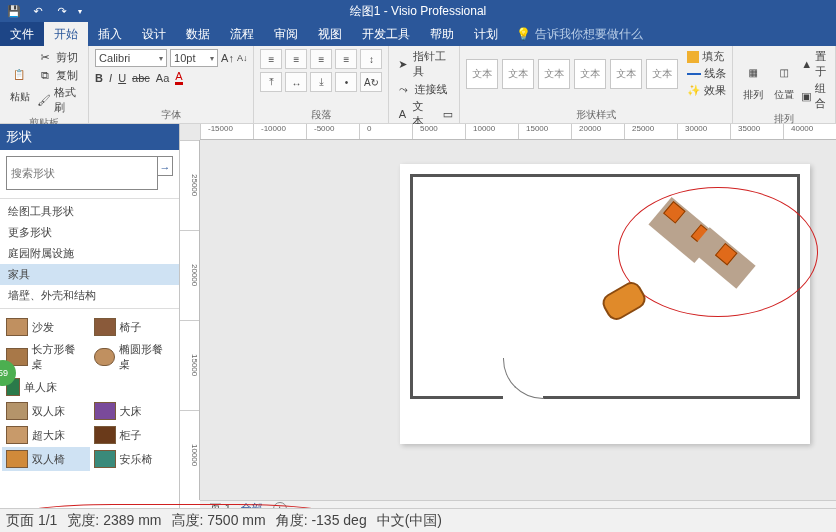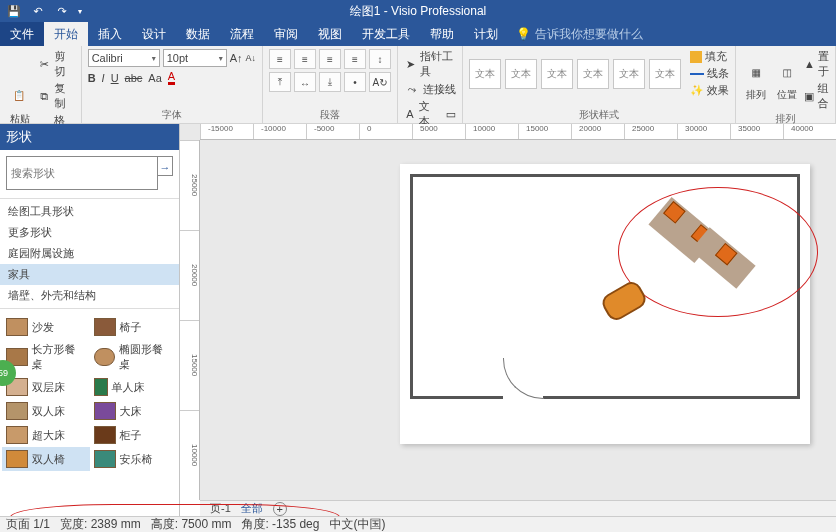--- a/index.html
+++ b/index.html
@@ -50,21 +50,21 @@
   .ellipse { position: absolute; left: 205px; top: 10px; width: 200px; height: 130px; border: 1px solid #d02020; border-radius: 50%; }
   .obj1 { position: absolute; left: 240px; top: 35px; width: 60px; height: 36px; background: #b9a38e; transform: rotate(40deg); display:flex; }
   .obj1::before,.obj1::after{content:"";width:14px;height:14px;background:#e06a1a;border:1px solid #8a3d00;position:absolute;top:2px;}
   .obj1::before{left:4px;} .obj1::after{right:4px;}
   .obj2 { position: absolute; left: 280px; top: 66px; width: 60px; height: 30px; background: #b9a38e; transform: rotate(40deg); }
   .obj2::before{content:"";width:14px;height:14px;background:#e06a1a;border:1px solid #8a3d00;position:absolute;top:2px;left:22px;}
   .obj3 { position: absolute; left: 190px; top: 110px; width: 42px; height: 28px; background: #e08a2a; border: 2px solid #8a4a10; border-radius: 10px; transform: rotate(-30deg); }
   .badge { position: absolute; left: -10px; top: 236px; width: 26px; height: 26px; background: #4caf50; border-radius: 50%; color:#fff; font-size:9px; display:flex; align-items:center; justify-content:center; z-index:5; }
   .page-tabs { position: absolute; left: 200px; right: 0; bottom: 16px; height: 16px; background: #f1f1f1; border-top: 1px solid #ccc; display: flex; align-items: center; gap: 10px; padding-left: 10px; font-size: 11px; }
   .red-ellipse-bottom { position: absolute; left: 10px; bottom: 2px; width: 330px; height: 26px; border: 1px solid #d02020; border-radius: 50% / 80%; pointer-events: none; }
-  .statusbar { position: absolute; left: 0; right: 0; bottom: 0; height: 16px; background: #f1f1f1; border-top: 1px solid #ccc; display: flex; align-items: center; gap: 10px; padding: 0 6px; font-size: 12px; color: #444; }
+  .statusbar { position: absolute; left: 0; right: 0; bottom: 0; height: 24px; background: #f1f1f1; border-top: 1px solid #ccc; display: flex; align-items: center; gap: 10px; padding: 0 6px; font-size: 14px; color: #444; }
   .fill-ico { width:12px; height:12px; background:#f0b030; display:inline-block; }
   .line-ico { width:14px; height:2px; background:#2060c0; display:inline-block; }
 </style>
 </head>
 <body>
 
 <div class="titlebar">
   <div class="qat">
     <span class="ico">💾</span>
     <span class="ico">↶</span>
@@ -117,21 +117,21 @@
     <div class="group-label">剪贴板</div>
   </div>
 
   <div class="group">
     <div class="vstack" style="gap:3px;">
       <div class="hstack">
         <div class="dd">
             <span>Calibri</span>
             <small>▾</small>
           </div>
-        <div class="dd" style="width:64px;">
+        <div class="dd" style="width:48px;">
             <span>10pt</span>
             <small>▾</small>
           </div>
         <span style="font-size:11px;">A↑</span>
         <span style="font-size:9px;">A↓</span>
       </div>
       <div class="hstack" style="gap:6px;">
         <b>B</b>
         <i>I</i>
         <u>U</u>
@@ -266,24 +266,20 @@
         <div class="shape-cell">
           <span class="thumb" style="background:#a87848;"></span>
           <span>长方形餐桌</span>
         </div>
         <div class="shape-cell">
           <span class="thumb" style="border-radius:10px;"></span>
           <span>椭圆形餐桌</span>
         </div>
       </div>
     <div class="shape-row">
-        <div class="shape-cell">
-          <span class="thumb" style="background:#d4b090;"></span>
-          <span>双层床</span>
-        </div>
         <div class="shape-cell">
           <span class="thumb" style="background:#2a7a4a;width:14px;"></span>
           <span>单人床</span>
         </div>
       </div>
     <div class="shape-row">
         <div class="shape-cell">
           <span class="thumb" style="background:#b4946a;"></span>
           <span>双人床</span>
         </div>

